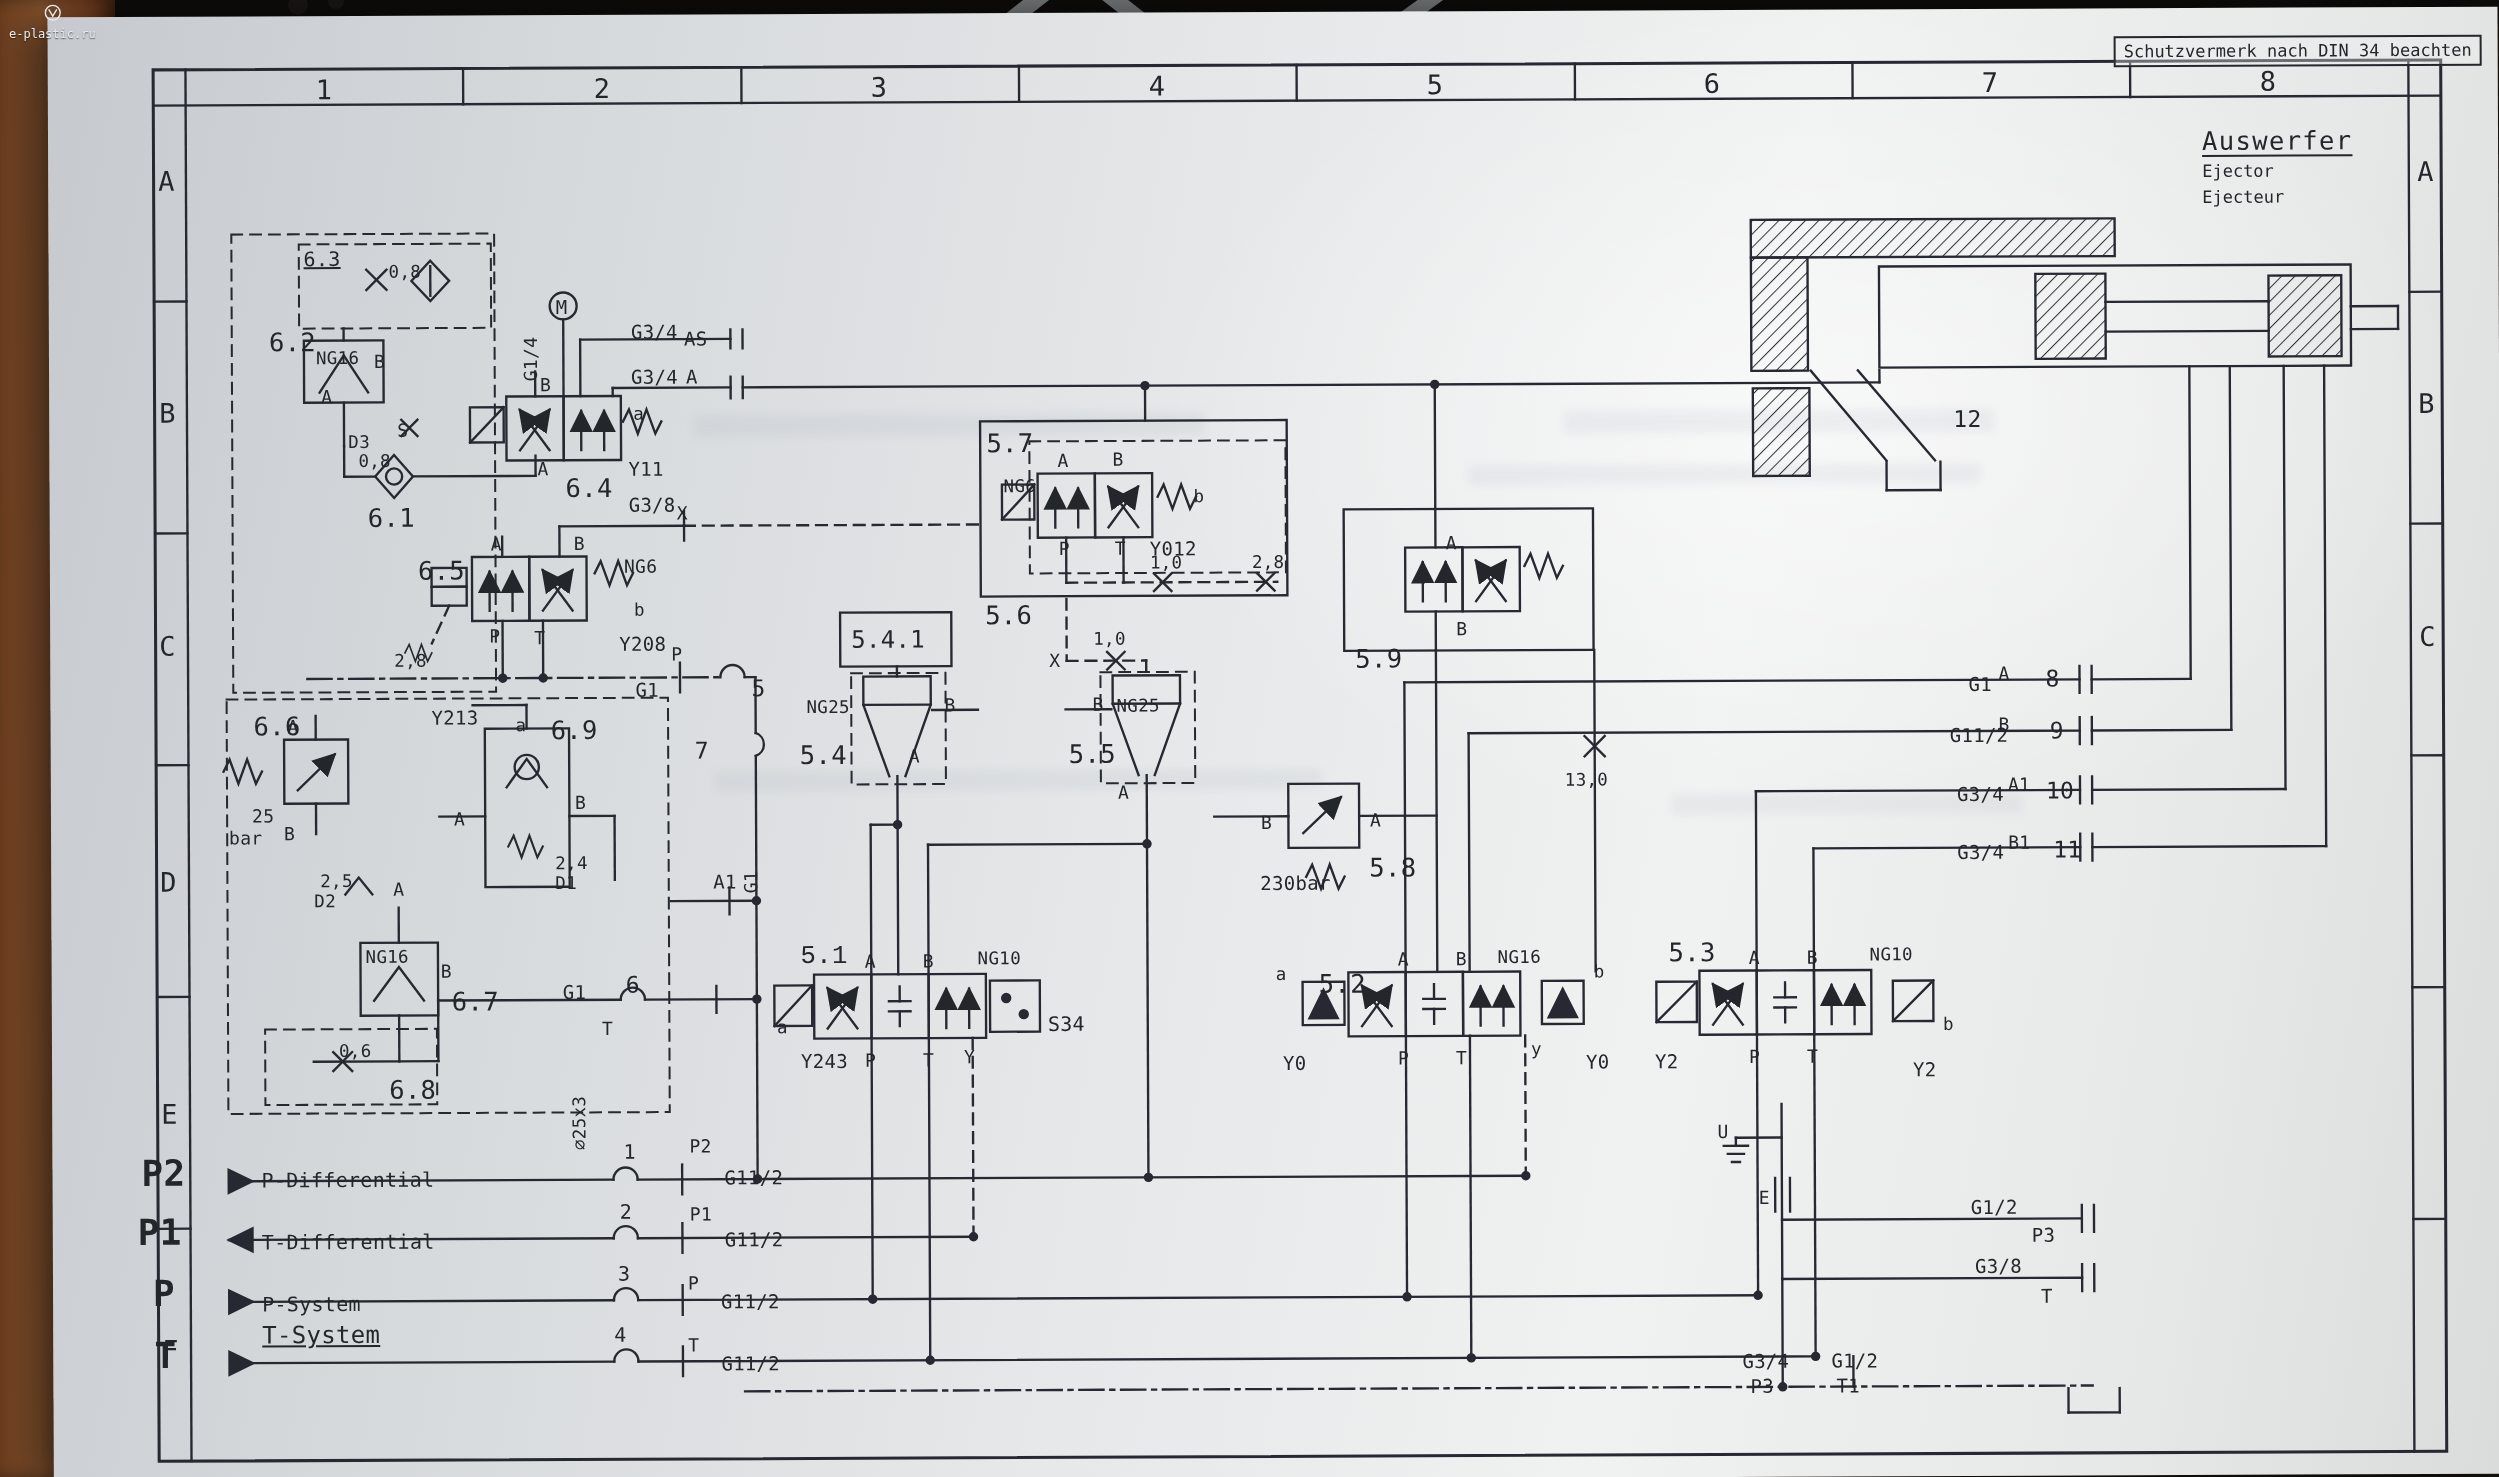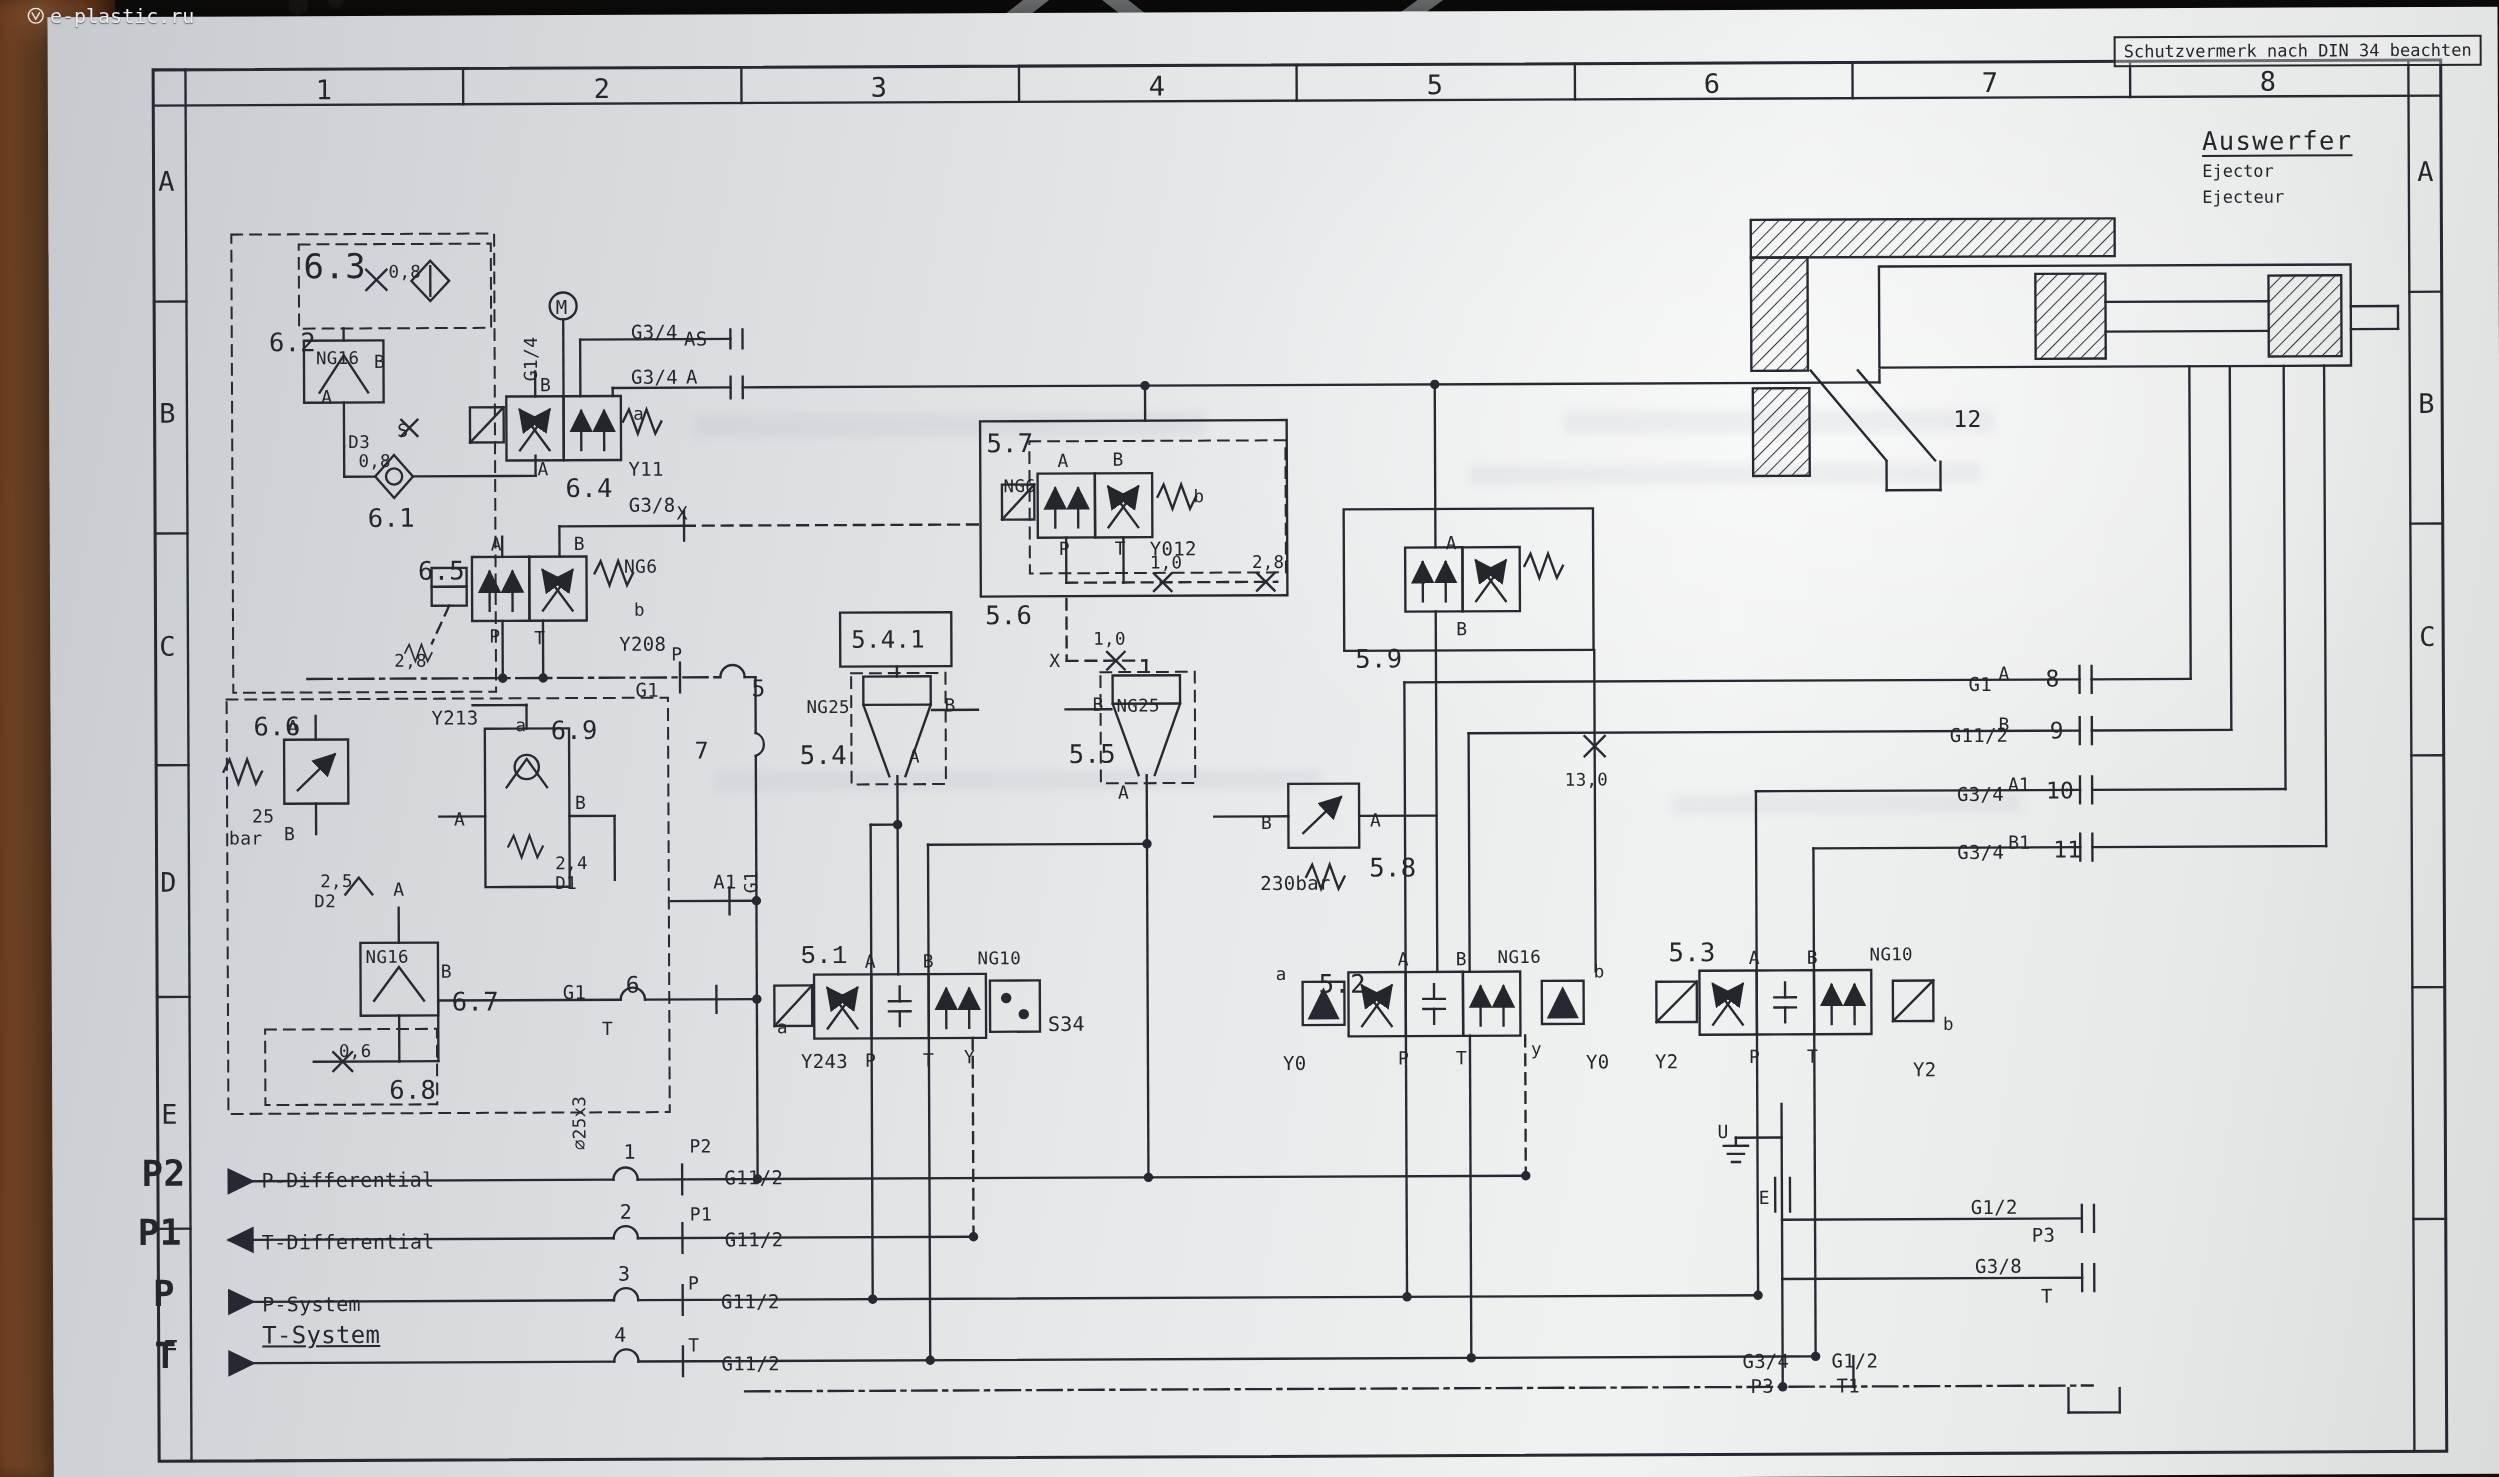--- a/index.html
+++ b/index.html
@@ -29,22 +29,22 @@
   .labels { position:absolute; inset:0; }
   .lbl { position:absolute; color:#23262b; white-space:pre; line-height:1; letter-spacing:0.3px; }
 
   .stamp { position:absolute; left:2116px; top:39px; border:2px solid #23262b;
     padding:3.4px 8px; font-size:17px; color:#23262b; background:rgba(240,241,241,.35); }
 
   .hdr { position:absolute; color:#23262b; }
   .hdr .ttl { font-size:25.6px; letter-spacing:1.3px; text-decoration:underline; text-underline-offset:5.4px; }
   .hdr .sub { font-size:17px; margin-top:5.4px; }
 
-  .watermark { position:absolute; left:27px; top:4px; z-index:6; display:flex; align-items:center;
-    gap:5.4px; color:#e9edf0; font-size:20px; text-shadow:0 0.7px 1.3px rgba(0,0,0,.6); }
+  .watermark { position:absolute; left:9px; top:4px; z-index:6; display:flex; align-items:center;
+    gap:5.4px; color:#e9edf0; font-size:12px; text-shadow:0 0.7px 1.3px rgba(0,0,0,.6);flex-direction:column; }
 </style>
 </head>
 <body>
 
 <div class="scene">
 
   <div class="topstrip"></div>
   <div class="cork"></div>
   <div class="bgchev" style="left:977px;top:-4px;width:108px;height:16px;transform:rotate(-38deg)"></div>
   <div class="bgchev" style="left:1065px;top:-5.4px;width:108px;height:16px;transform:rotate(38deg)"></div>
@@ -453,21 +453,21 @@
         <div class="lbl" style="left: 2262px; top: 71px; font-size: 27px;">8</div>
         <div class="lbl" style="left: 160px; top: 162px; font-size: 27px;">A</div>
         <div class="lbl" style="left: 160px; top: 394px; font-size: 27px;">B</div>
         <div class="lbl" style="left: 159px; top: 627px; font-size: 27px;">C</div>
         <div class="lbl" style="left: 159px; top: 863px; font-size: 27px;">D</div>
         <div class="lbl" style="left: 159px; top: 1095px; font-size: 27px;">E</div>
         <div class="lbl" style="left: 159px; top: 1331px; font-size: 27px;">F</div>
         <div class="lbl" style="left: 2419px; top: 162px; font-size: 27px;">A</div>
         <div class="lbl" style="left: 2419px; top: 394px; font-size: 27px;">B</div>
         <div class="lbl" style="left: 2419px; top: 627px; font-size: 27px;">C</div>
-        <div class="lbl" style="left: 305px; top: 244px; font-size: 34px;">6.3</div>
+        <div class="lbl" style="left: 305px; top: 244px; font-size: 20px; text-decoration: underline;">6.3</div>
         <div class="lbl" style="left: 390px; top: 259px; font-size: 17.5px;">0,8</div>
         <div class="lbl" style="left: 270px; top: 325px; font-size: 25.6px;">6.2</div>
         <div class="lbl" style="left: 317px; top: 345px; font-size: 17.5px;">NG16</div>
         <div class="lbl" style="left: 375px; top: 348px; font-size: 18px;">B</div>
         <div class="lbl" style="left: 322px; top: 383px; font-size: 18px;">A</div>
         <div class="lbl" style="left: 523px; top: 377px; font-size: 18px; transform: rotate(-90deg); transform-origin: left top;">G1/4</div>
         <div class="lbl" style="left: 557px; top: 294px; font-size: 19px;">M</div>
         <div class="lbl" style="left: 632px; top: 319px; font-size: 19px;">G3/4</div>
         <div class="lbl" style="left: 685px; top: 326px; font-size: 19px;">AS</div>
         <div class="lbl" style="left: 632px; top: 364px; font-size: 19px;">G3/4</div>

